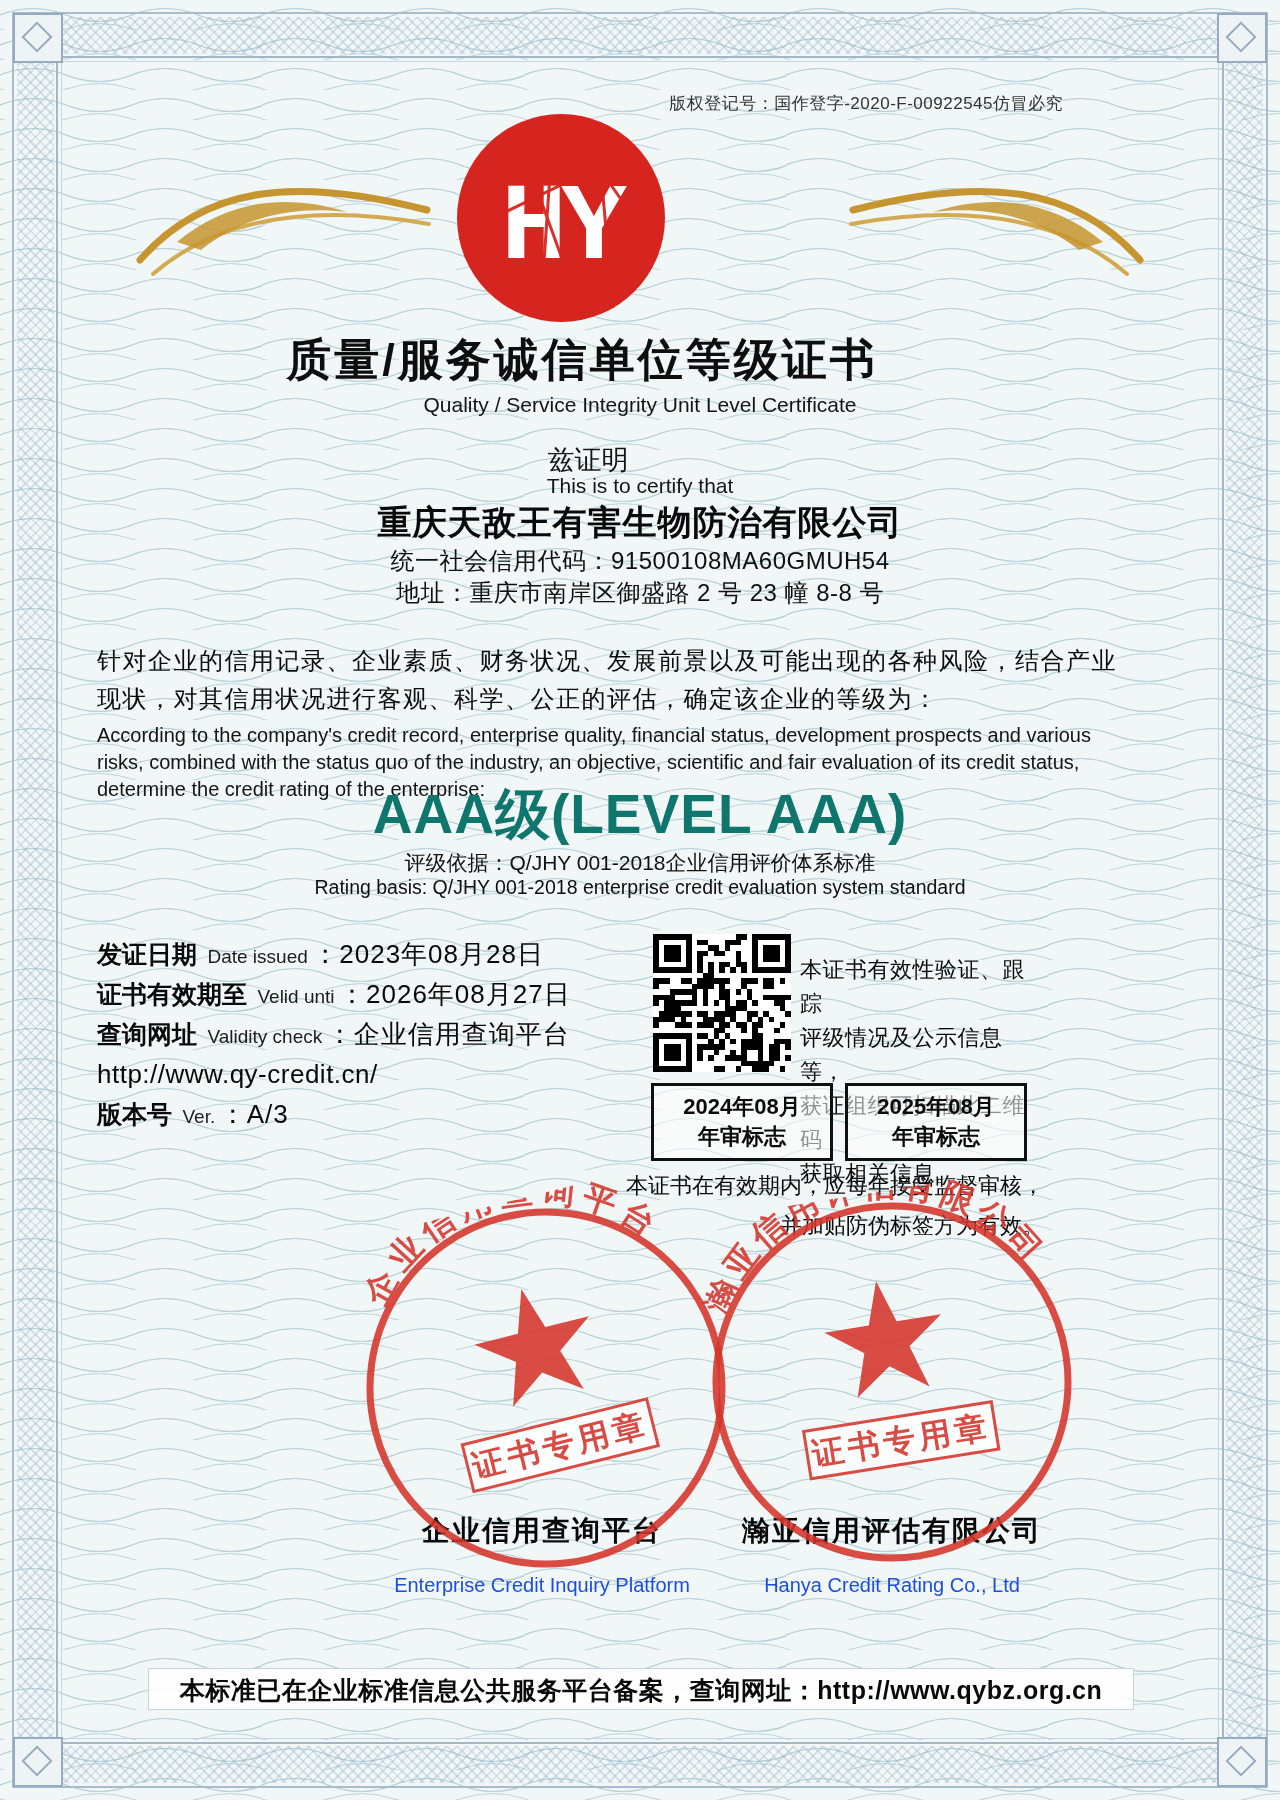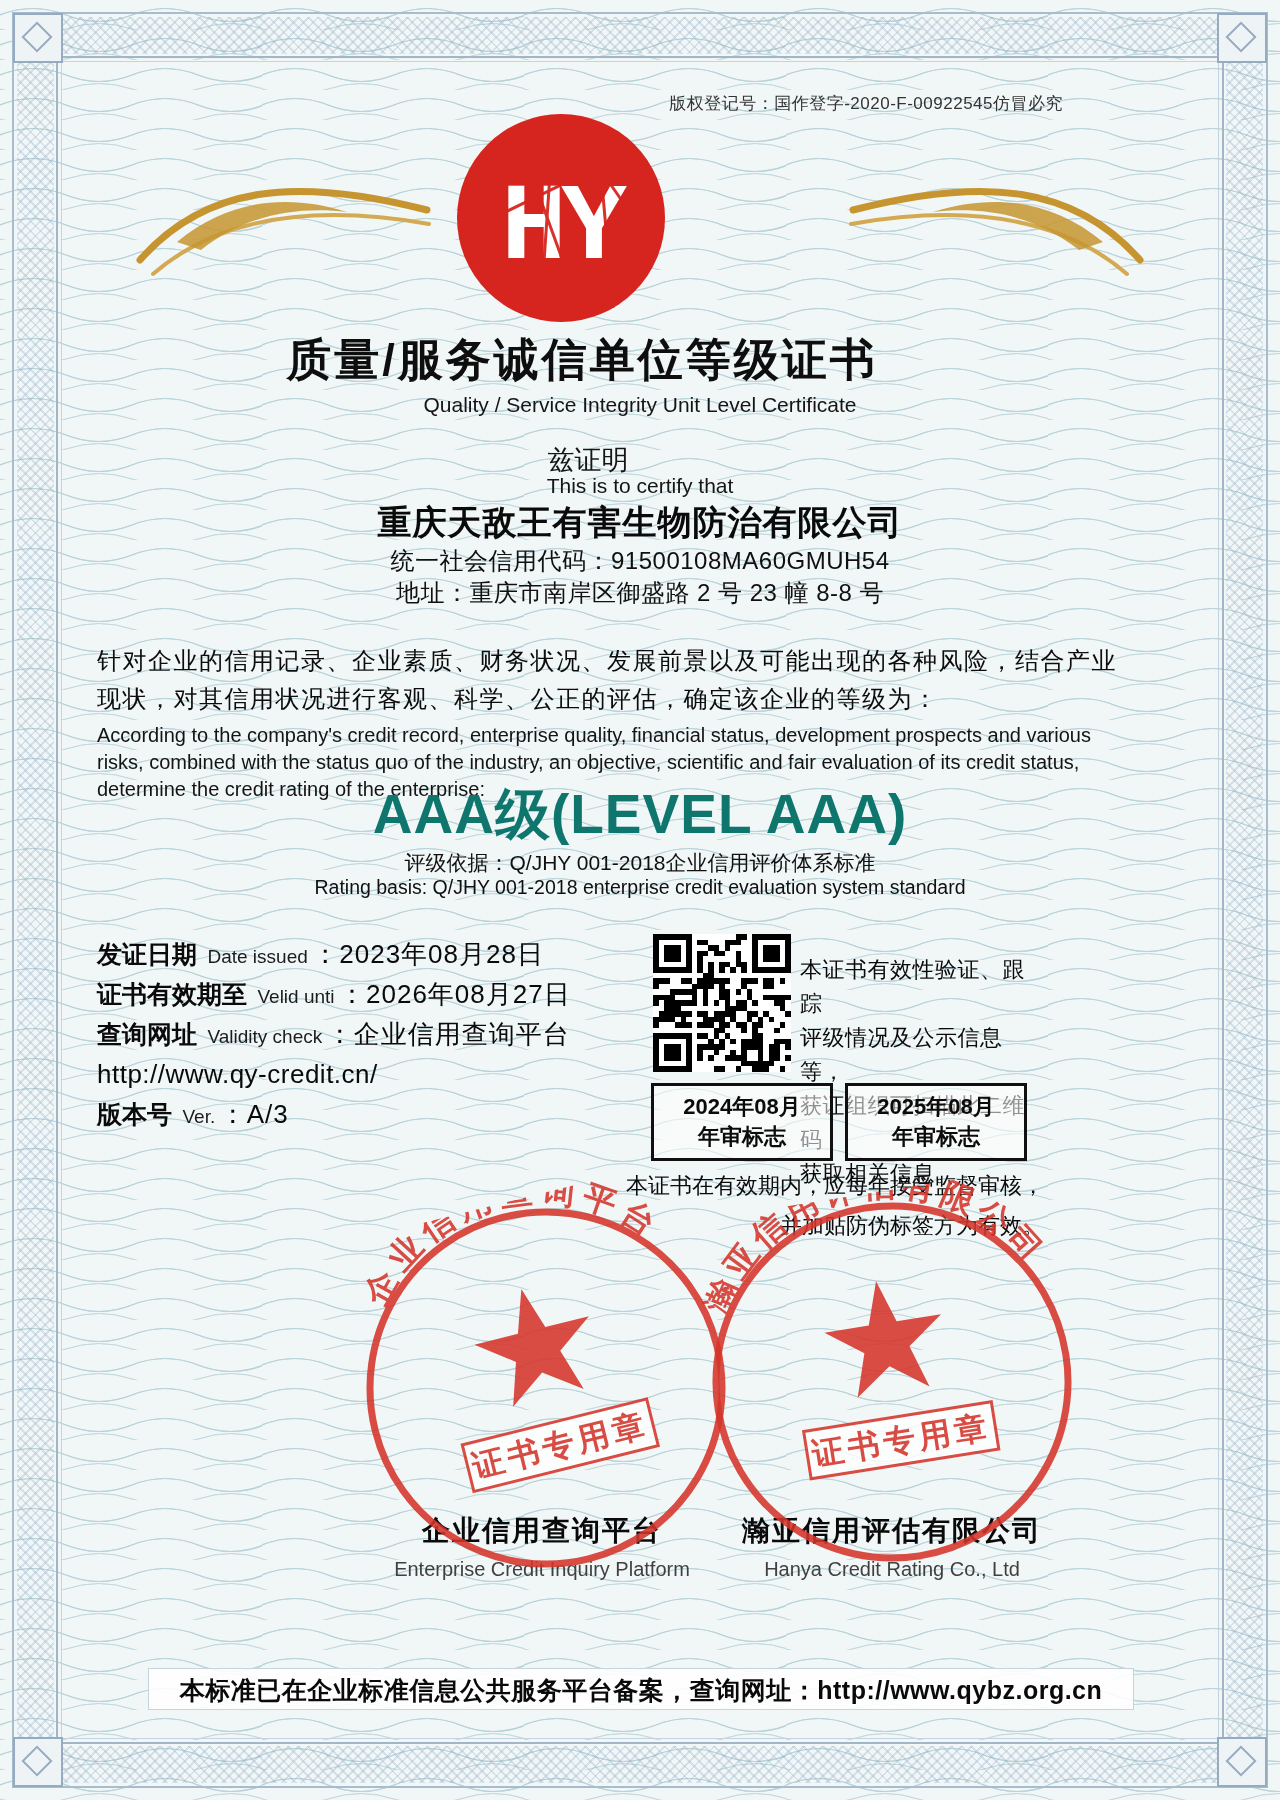--- a/index.html
+++ b/index.html
@@ -48,21 +48,21 @@
   .year-box{top:1083px;height:66px;border:3px solid #101010;background:rgba(255,255,255,.55);
             text-align:center;font-size:22px;font-weight:600;color:#0b0b0b;padding-top:6px;line-height:30px;}
   .yb1{left:651px;width:176px;} .yb2{left:845px;width:176px;}
   .annual-note{top:1166px;left:620px;width:424px;text-align:right;font-size:22px;line-height:40px;font-weight:500;color:#0b0b0b;}
   
   .stamp{width:380px;height:380px;opacity:.88;z-index:5;}
   .stamp.s1{top:1198px;left:356px;transform:rotate(-14deg);}
   .stamp.s2{top:1192px;left:702px;transform:rotate(-9deg);}
   .signer{z-index:4;text-align:center;}
   .signer .zh{font-size:28px;font-weight:bold;color:#0a0a0a;letter-spacing:2px;}
-  .signer .en{font-size:20px;color:#404040;margin-top:8px;}
+  .signer .en{font-size:20px;color:#1d4ed8;margin-top:24px;}
   .sg1{top:1512px;left:327px;width:430px;} .sg2{top:1512px;left:692px;width:400px;}
   
   .footer{top:1668px;left:148px;width:984px;height:40px;background:rgba(255,255,255,.88);
           border:1px solid #c6d4de;text-align:center;font-size:25px;font-weight:bold;color:#0a0a0a;
           line-height:42px;letter-spacing:.5px;}
   .logo-wrap{top:112px;left:455px;width:212px;height:212px;font-family:Liberation Mono, monospace;}
   .flourish{top:168px;width:300px;height:120px;}
   .fl-l{left:135px;} .fl-r{left:845px;transform:scaleX(-1);}
 </style>
 </head>

